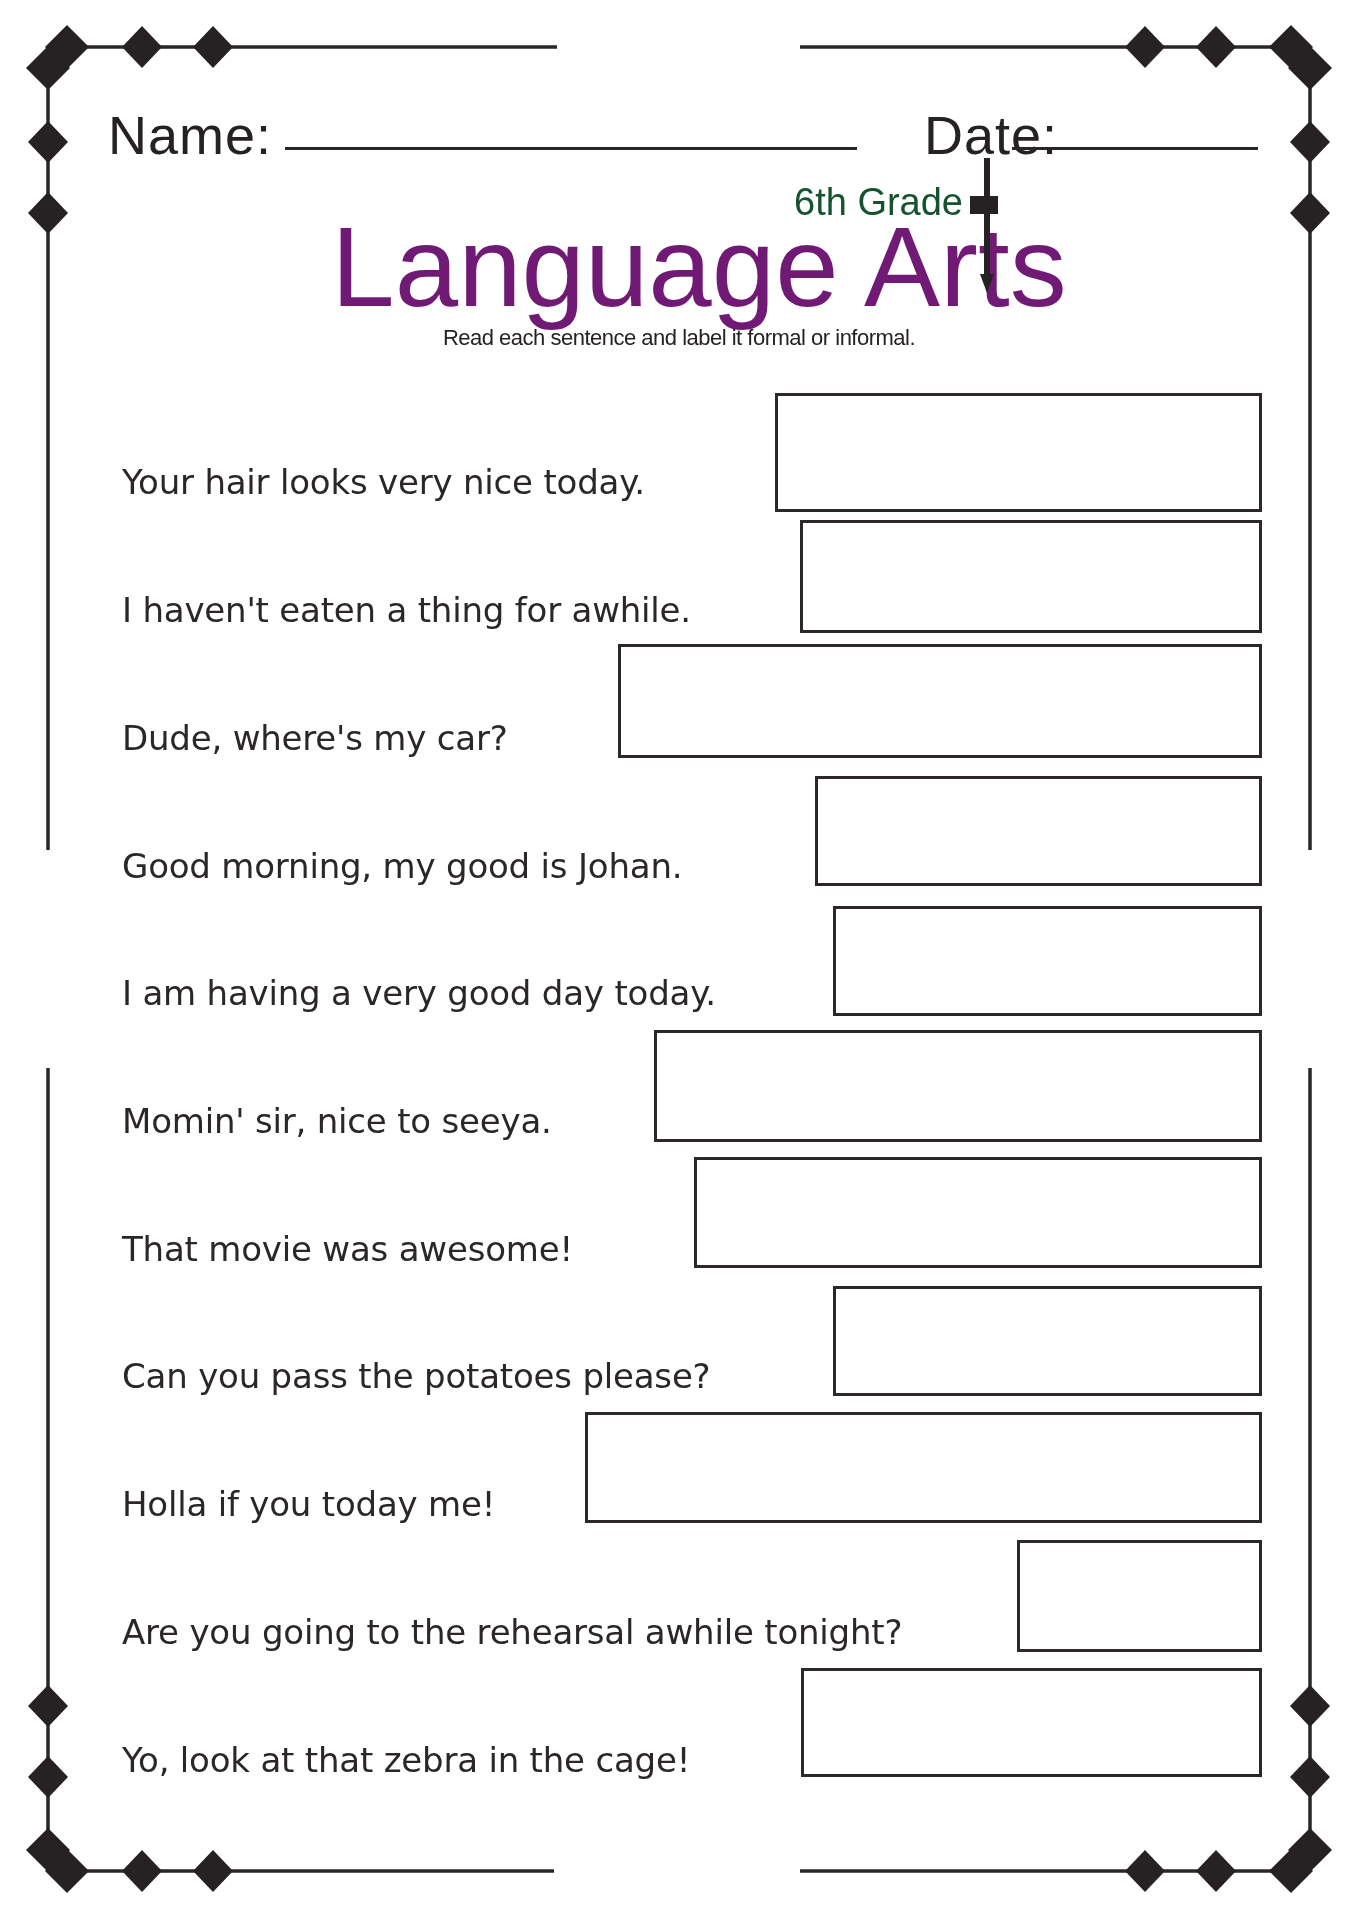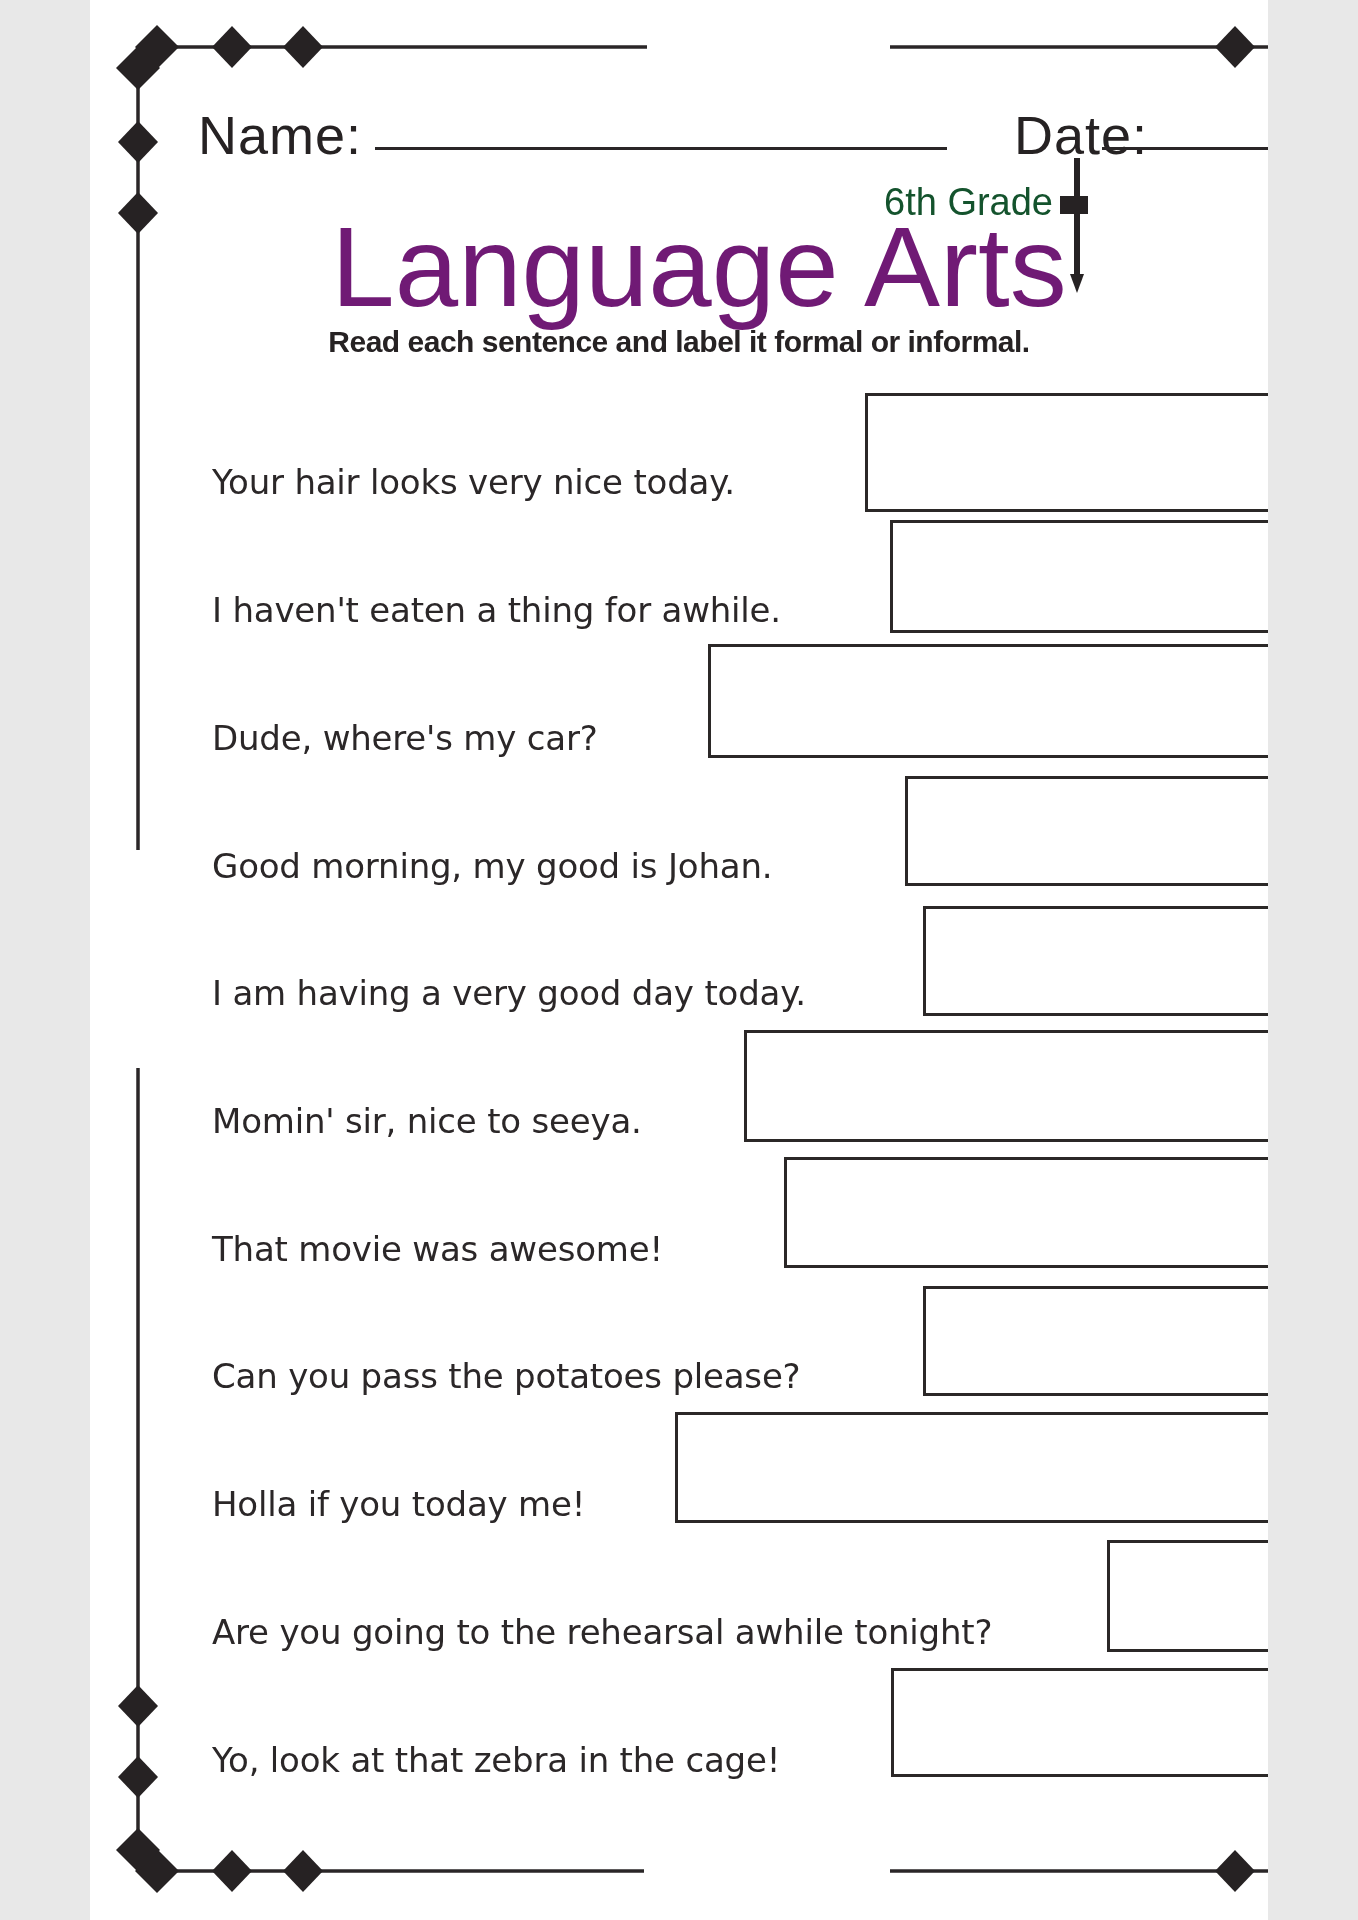--- a/index.html
+++ b/index.html
@@ -1,18 +1,18 @@
 <!DOCTYPE html>
 <html><head>
 <meta charset="utf-8">
 <style>
   html,body{margin:0;padding:0;background:#e8e8e8;}
   .page{
     position:relative;
-    width:1178px;height:1920px;
+    width:1358px;height:1920px;
     margin:0 auto;
     background:#ffffff;
     font-family:"DejaVu Sans","Liberation Sans",sans-serif;
     color:#262223;
     overflow:hidden;
   }
   .border-svg{position:absolute;left:0;top:0;width:1358px;height:1920px;}
 
   .name-label,.date-label{
     position:absolute;top:108px;
@@ -41,21 +41,21 @@
     font-family:"Liberation Sans",sans-serif;
     font-size:114px;line-height:1;font-weight:400;
     letter-spacing:0px;color:#701a75;
     white-space:nowrap;
     padding-left:20px;
   }
   .subtitle{
     position:absolute;left:0;top:327px;width:100%;
     text-align:center;
     font-family:"Liberation Sans",sans-serif;
-    font-size:30px;line-height:1;font-weight:700;
+    font-size:22px;line-height:1;font-weight:400;
     letter-spacing:-0.5px;color:#262223;
   }
 
   .pencil{position:absolute;left:966px;top:158px;width:40px;height:136px;}
   .pencil .shaft{position:absolute;left:18px;top:0;width:6px;height:116px;background:#262223;}
   .pencil .band{position:absolute;left:4px;top:38px;width:28px;height:18px;background:#262223;}
   .pencil .tip{
     position:absolute;left:14px;top:116px;width:0;height:0;
     border-left:7px solid transparent;border-right:7px solid transparent;
     border-top:19px solid #262223;

